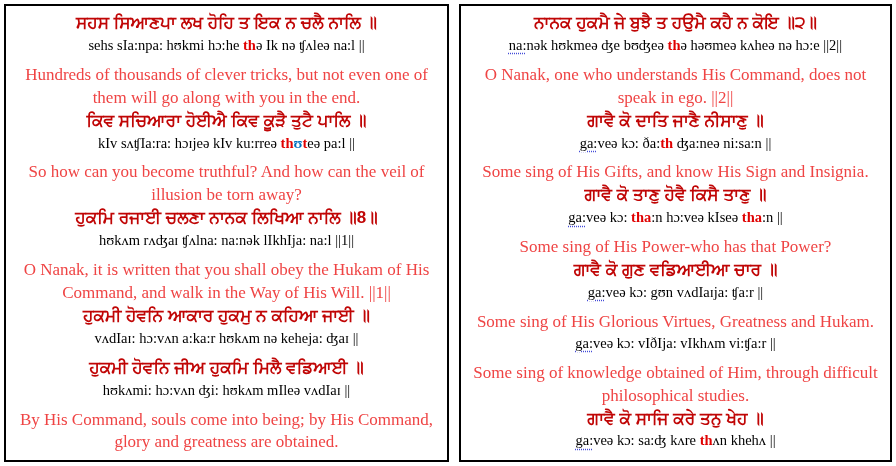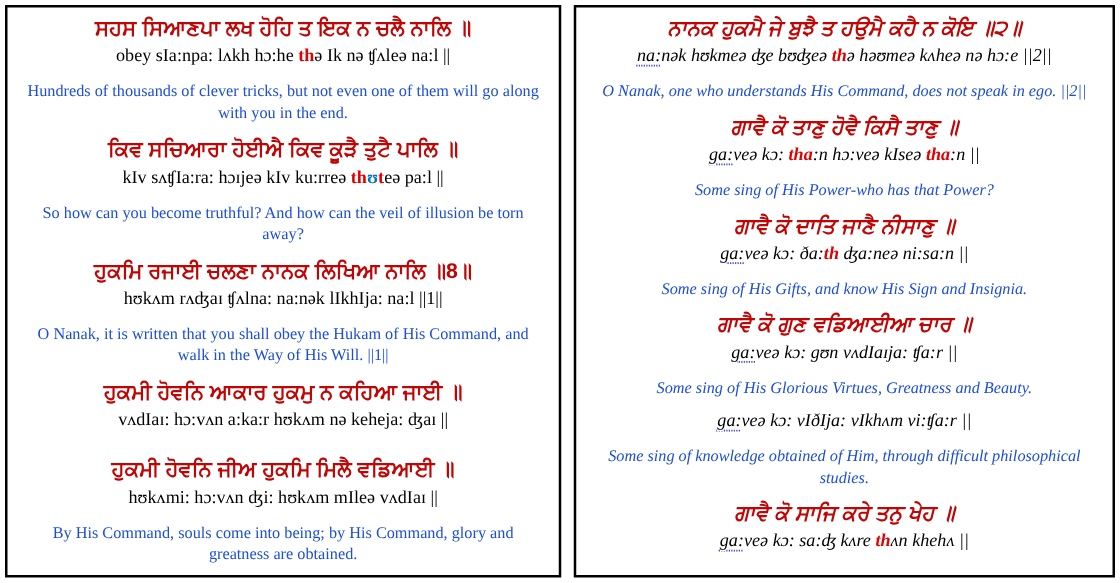--- a/index.html
+++ b/index.html
@@ -20,63 +20,63 @@
     box-sizing: border-box;
     border: 2px solid var(--border-color, #000);
     background: #ffffff;
     display: flex;
     flex-direction: column;
     justify-content: space-between;
     padding: 6px 4px 8px 4px;
     overflow: hidden;
   }
   .panel-left  { width: 445px; flex: none; }
-  .panel-right { width: 433px; flex: none; font-style: italic; }
+  .panel-right { width: 433px; flex: none; }
 
   .block { text-align: center; }
 
   .g {
     color: var(--gurmukhi-red, #c00505);
     font-family: "Liberation Sans", "DejaVu Sans", sans-serif;
     font-weight: bold;
     font-size: 17px;
     line-height: 1.35;
     margin-bottom: 1px;
   }
   .p {
     color: #000;
     font-family: "Liberation Serif", "DejaVu Serif", serif;
     font-size: 14.5px;
     line-height: 1.3;
     margin-bottom: 9px;
   }
   .e {
-    color: #1d4ed8;
+    color: #ef4444;
     font-family: "Liberation Serif", "DejaVu Serif", serif;
-    font-size: 13px;
+    font-size: 17px;
     line-height: 1.35;
     padding: 0 8px;
   }
   .seg-red  { color: var(--phoneme-red, #e00000); font-weight: bold; }
   .seg-blue { color: var(--phoneme-blue, #0070c0); font-weight: bold; }
   .seg-u {
     text-decoration-line: underline;
     text-decoration-style: dotted;
     text-decoration-color: #434bd8;
     text-underline-offset: 3px;
   }
 </style>
 </head>
 <body>
 
 <div class="page">
   <div class="panel panel-left">
       <div class="block">
         <div class="g">ਸਹਸ ਸਿਆਣਪਾ ਲਖ ਹੋਹਿ ਤ ਇਕ ਨ ਚਲੈ ਨਾਲਿ ॥</div>
-        <div class="p"><span>obey sIa:npa: lʌkh hɔ:he </span><span class="seg-red">th</span><span>ə Ik nə ʧʌleə na:l ||</span></div>
+        <div class="p"><span>sehs sIa:npa: hʊkmi hɔ:he </span><span class="seg-red">th</span><span>ə Ik nə ʧʌleə na:l ||</span></div>
         <div class="e">Hundreds of thousands of clever tricks, but not even one of them will go along with you in the end.</div>
       </div>
       <div class="block">
         <div class="g">ਕਿਵ ਸਚਿਆਰਾ ਹੋਈਐ ਕਿਵ ਕੂੜੈ ਤੁਟੈ ਪਾਲਿ ॥</div>
         <div class="p"><span>kIv sʌʧIa:ra: hɔɪjeə kIv ku:rreə </span><span class="seg-red">th</span><span class="seg-blue">ʊ</span><span class="seg-red">t</span><span>eə pa:l ||</span></div>
         <div class="e">So how can you become truthful? And how can the veil of illusion be torn away?</div>
       </div>
       <div class="block">
         <div class="g">ਹੁਕਮਿ ਰਜਾਈ ਚਲਣਾ ਨਾਨਕ ਲਿਖਿਆ ਨਾਲਿ ॥8॥</div>
         <div class="p"><span>hʊkʌm rʌʤaɪ ʧʌlna: na:nək lIkhIja: na:l ||1||</span></div>
@@ -92,33 +92,33 @@
         <div class="e">By His Command, souls come into being; by His Command, glory and greatness are obtained.</div>
       </div>
     </div>
   <div class="panel panel-right">
       <div class="block">
         <div class="g">ਨਾਨਕ ਹੁਕਮੈ ਜੇ ਬੁਝੈ ਤ ਹਉਮੈ ਕਹੈ ਨ ਕੋਇ ॥੨॥</div>
         <div class="p"><span class="seg-u">na:</span><span>nək hʊkmeə ʤe bʊʤeə </span><span class="seg-red">th</span><span>ə həʊmeə kʌheə nə hɔ:e ||2||</span></div>
         <div class="e">O Nanak, one who understands His Command, does not speak in ego. ||2||</div>
       </div>
       <div class="block">
+        <div class="g">ਗਾਵੈ ਕੋ ਦਾਤਿ ਜਾਣੈ ਨੀਸਾਣੁ ॥</div>
+        <div class="p"><span class="seg-u">ga:</span><span>veə kɔ: ða:</span><span class="seg-red">th</span><span> ʤa:neə ni:sa:n ||</span></div>
+        <div class="e">Some sing of His Gifts, and know His Sign and Insignia.</div>
+      </div>
+      <div class="block">
         <div class="g">ਗਾਵੈ ਕੋ ਤਾਣੁ ਹੋਵੈ ਕਿਸੈ ਤਾਣੁ ॥</div>
         <div class="p"><span class="seg-u">ga:</span><span>veə kɔ: </span><span class="seg-red">tha</span><span>:n hɔ:veə kIseə </span><span class="seg-red">tha</span><span>:n ||</span></div>
         <div class="e">Some sing of His Power-who has that Power?</div>
       </div>
       <div class="block">
-        <div class="g">ਗਾਵੈ ਕੋ ਦਾਤਿ ਜਾਣੈ ਨੀਸਾਣੁ ॥</div>
-        <div class="p"><span class="seg-u">ga:</span><span>veə kɔ: ða:</span><span class="seg-red">th</span><span> ʤa:neə ni:sa:n ||</span></div>
-        <div class="e">Some sing of His Gifts, and know His Sign and Insignia.</div>
-      </div>
-      <div class="block">
         <div class="g">ਗਾਵੈ ਕੋ ਗੁਣ ਵਡਿਆਈਆ ਚਾਰ ॥</div>
         <div class="p"><span class="seg-u">ga:</span><span>veə kɔ: gʊn vʌdIaɪja: ʧa:r ||</span></div>
-        <div class="e">Some sing of His Glorious Virtues, Greatness and Beauty.</div>
+        <div class="e">Some sing of His Glorious Virtues, Greatness and Hukam.</div>
       </div>
       <div class="block">
         <div class="p"><span class="seg-u">ga:</span><span>veə kɔ: vIðIja: vIkhʌm vi:ʧa:r ||</span></div>
         <div class="e">Some sing of knowledge obtained of Him, through difficult philosophical studies.</div>
       </div>
       <div class="block">
         <div class="g">ਗਾਵੈ ਕੋ ਸਾਜਿ ਕਰੇ ਤਨੁ ਖੇਹ ॥</div>
         <div class="p"><span class="seg-u">ga:</span><span>veə kɔ: sa:ʤ kʌre </span><span class="seg-red">th</span><span>ʌn khehʌ ||</span></div>
       </div>
     </div>

